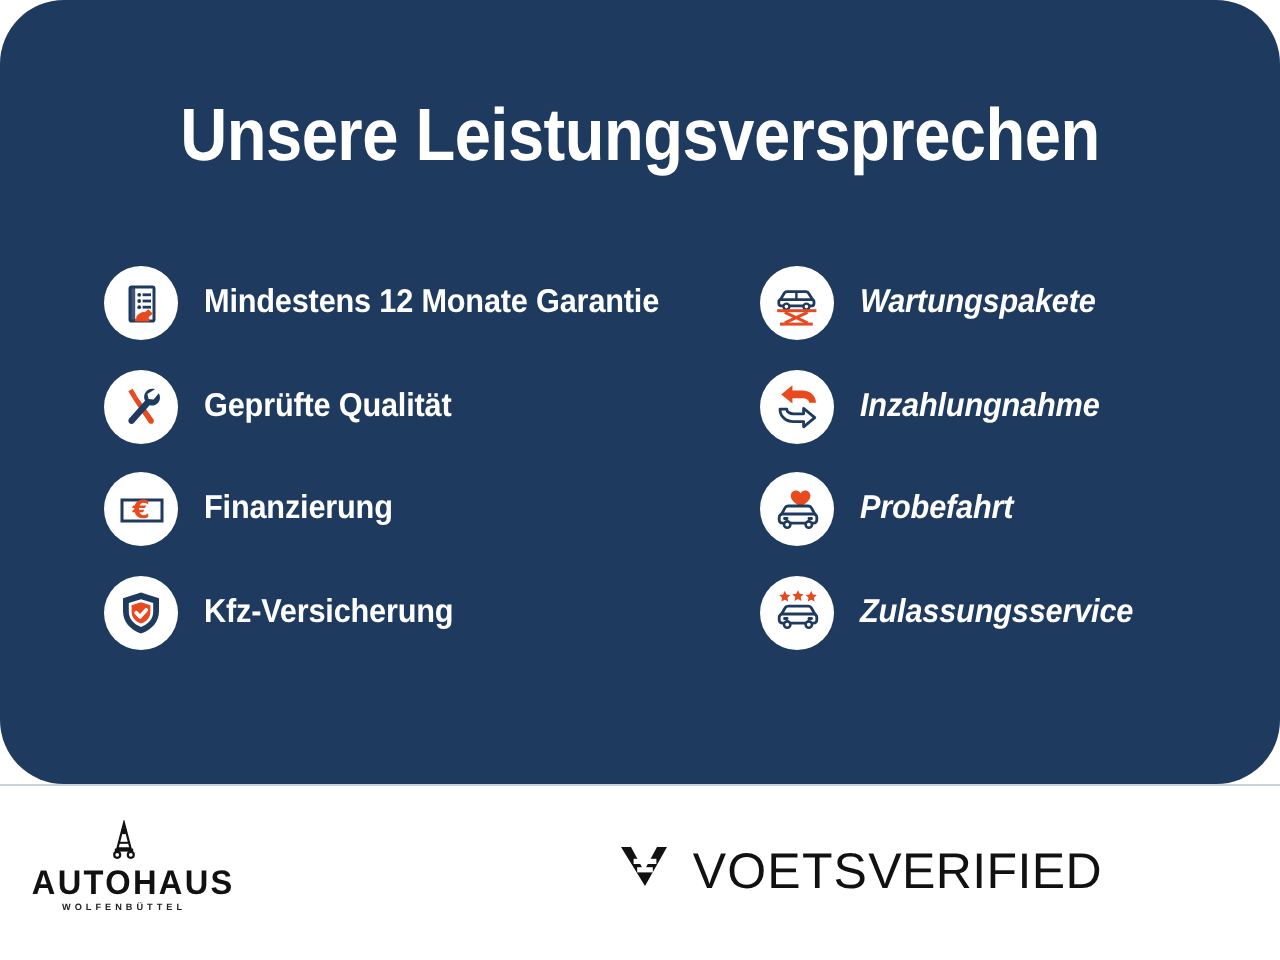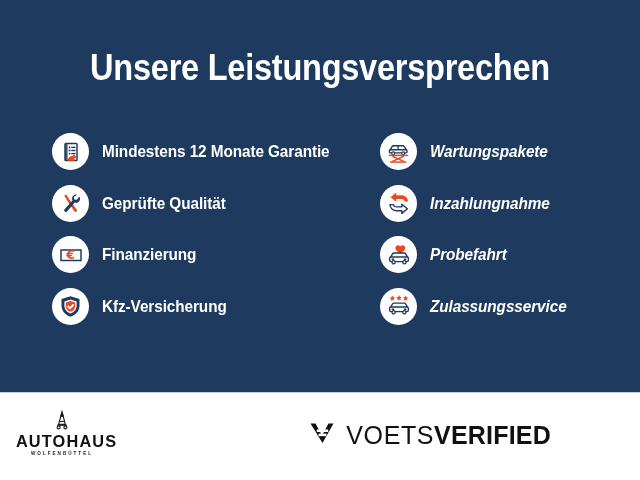--- a/index.html
+++ b/index.html
@@ -8,20 +8,21 @@
     font-family:"Liberation Sans", sans-serif;
     background:#ffffff;
     overflow:hidden;
   }
   #page { position:relative; width:640px; height:480px; }
 
   
   .hero {
     position:absolute; left:0; top:0; width:640px; height:392px;
     background:#1e3a5f;
+    border-radius:32px;
   }
   .hero-title {
     position:absolute; left:0; top:47px; width:640px;
     text-align:center;
     color:#ffffff;
     font-size:37px;
     font-weight:bold;
     letter-spacing:-0.3px;
     transform:scaleX(0.88);
     white-space:nowrap;
@@ -87,21 +88,21 @@
   .logo-voets {
     position:absolute; right:22px; top:26px;
     display:flex; align-items:center;
   }
   .voets-mark { margin-right:9px; display:block; }
   .voets-text {
     font-size:25px; line-height:26px; color:#111111;
     letter-spacing:0.6px; white-space:nowrap;
   }
   .voets-light { font-weight:400; }
-  .voets-bold  { font-weight:bold; letter-spacing:0.2px;margin-top:24px; }
+  .voets-bold  { font-weight:normal; letter-spacing:0.2px;margin-top:24px; }
 </style>
 </head>
 <body>
 
 <div id="page">
 
   <div class="hero">
 
     <div class="hero-title">Unsere Leistungsversprechen</div>
 

